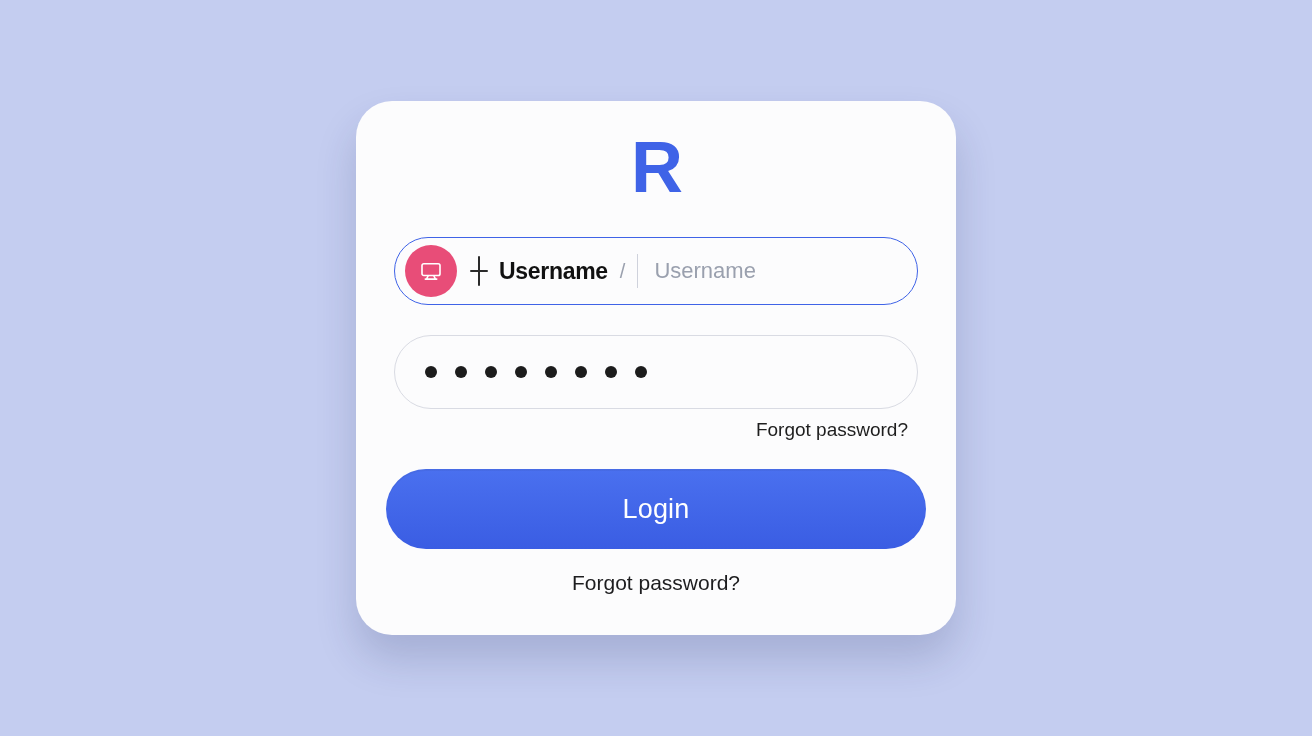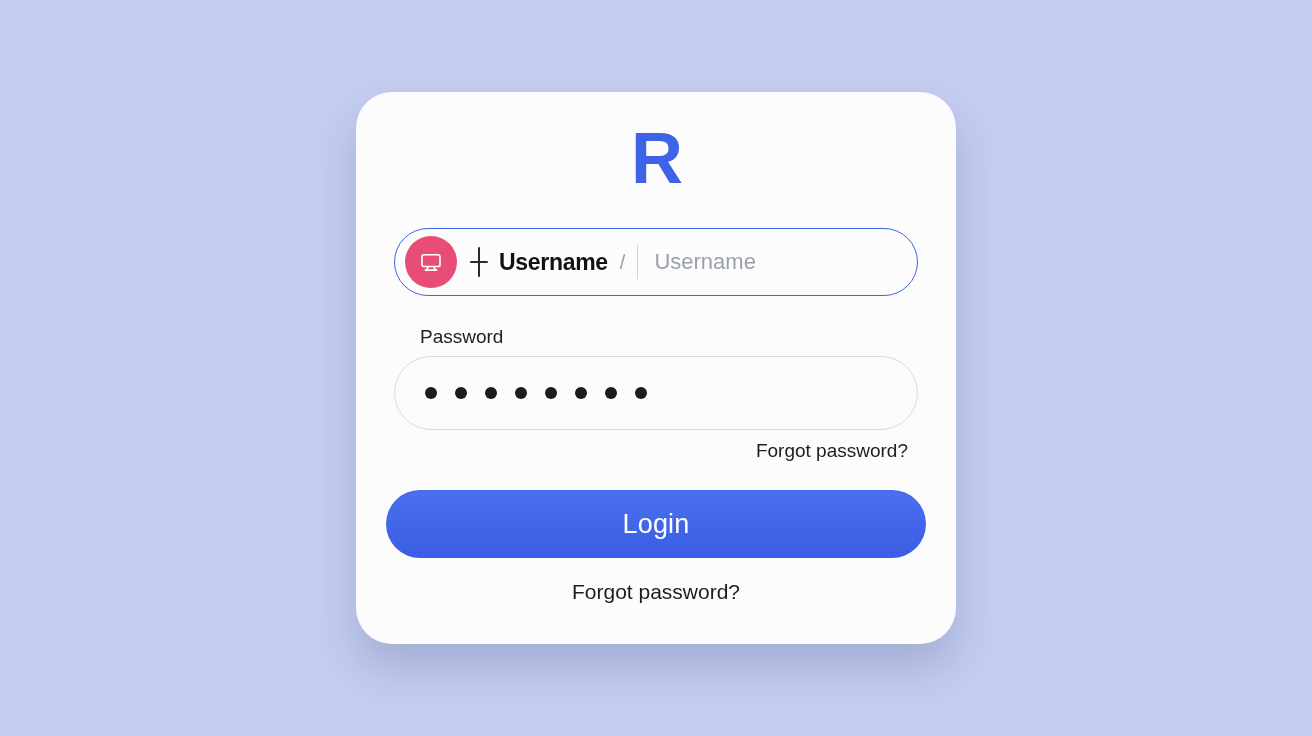--- a/index.html
+++ b/index.html
@@ -89,21 +89,21 @@
   }
   .dot{width:12px;height:12px;border-radius:50%;background:#1c1c1c;}
   .pw-input-real{position:absolute;opacity:0;pointer-events:none;}
 
   .forgot-inline{
     text-align:right;font-size:19px;color:#1e1e1e;margin:10px 10px 0 0;
   }
 
   .login-btn{
     display:block;width:100%;
-    height:68px;border:none;border-radius:40px;
+    height:80px;border:none;border-radius:40px;
     background:var(--blue);
     background:linear-gradient(180deg,#4a70ef 0%,#3a5de3 100%);
     color:#fff;font-size:27px;font-weight:500;letter-spacing:.2px;
     margin:28px 0 22px;cursor:pointer;
     box-shadow:0 2px 0 rgba(0,0,0,.04) inset;
   }
 
   .forgot-center{
     text-align:center;font-size:21px;color:#1d1d1f;margin-top:8px;
   }
@@ -126,21 +126,20 @@
       </svg>
     </span>
     <span class="plus"></span>
     <span class="uname-label">Username</span>
     <span class="slash">/</span>
     <span class="divider"></span>
     <input class="uname-input" type="text" placeholder="Username" style="">
   </div>
 
   <div class="pw-block">
-    <div class="pw-label">Password</div>
     <div class="pw-field">
       <span class="dot"></span>
       <span class="dot"></span>
       <span class="dot"></span>
       <span class="dot"></span>
       <span class="dot"></span>
       <span class="dot"></span>
       <span class="dot"></span>
       <span class="dot"></span>
       <input class="pw-input-real" type="password" value="••••••••" style="">

